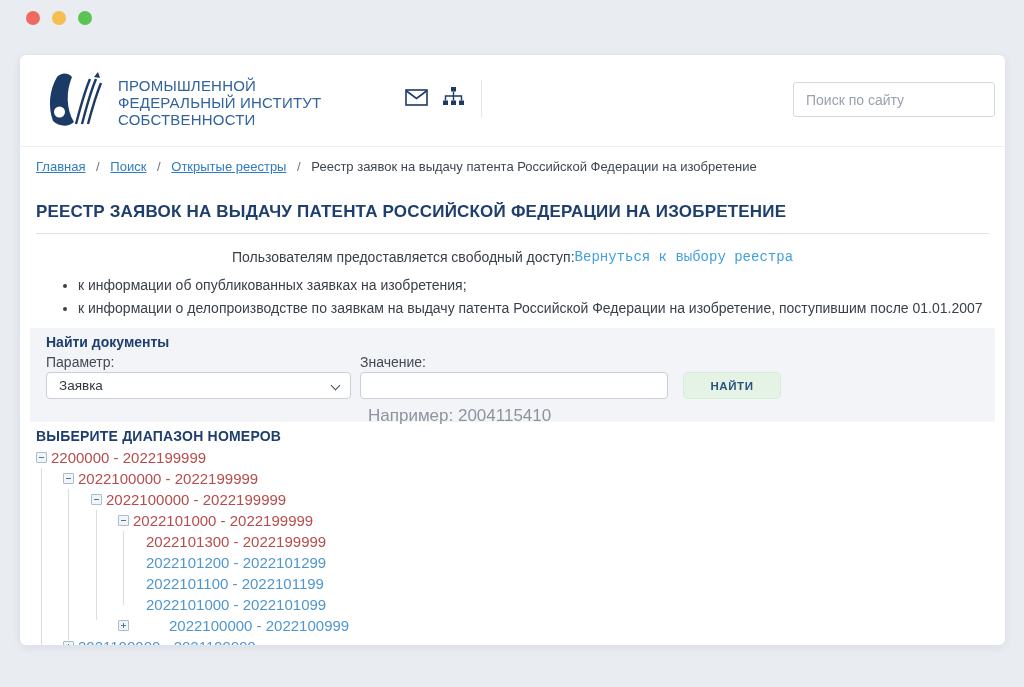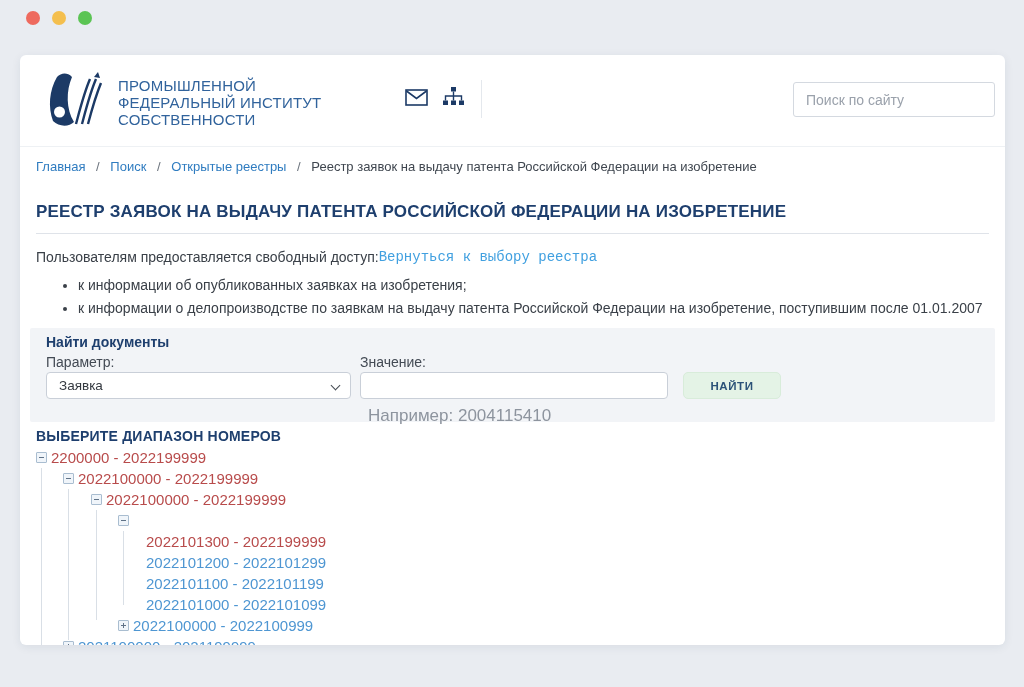--- a/index.html
+++ b/index.html
@@ -31,32 +31,32 @@
   .hdiv { position:absolute; left:461px; top:25px; width:1px; height:38px; background:#e4e8ed; }
   .site-search {
     position:absolute; left:773px; top:27px; width:202px; height:35px;
     border:1px solid #d4d9e0; border-radius:3px; padding:0 12px;
     font-family:"Liberation Sans",sans-serif; font-size:14px; color:#3a4048; background:#fff;
   }
   .site-search::placeholder { color:#9aa1ab; }
 
   
   .crumbs { position:absolute; left:16px; top:104px; font-size:13px; color:#515962; white-space:nowrap; }
-  .crumbs a { color:var(--link-blue,#2f7cc0); cursor:pointer;margin-top:28px; }
+  .crumbs a { color:var(--link-blue,#2f7cc0); text-decoration:underline; cursor:pointer;margin-top:28px; }
   .crumbs .sep { color:#6a727c; margin:0 7px; }
   .crumbs .cur { color:#3f464f; }
 
   
   .title { position:absolute; left:16px; top:147px; font-size:17px; font-weight:bold;
            color:var(--accent-navy,#1e3f6e); letter-spacing:.2px; }
   .title-rule { position:absolute; left:16px; right:16px; top:178px; height:1px; background:#dfe3e9; }
 
   
   .intro-row { position:absolute; left:16px; right:16px; top:194px; display:flex;
-               justify-content:flex-start; font-size:14px; }
+               justify-content:center; font-size:14px; }
   .intro { color:#3a4048; }
   .return-link { color:var(--light-link,#41a0e0); cursor:pointer; text-decoration:none;font-family:Liberation Mono, monospace; }
   .bullets { position:absolute; left:40px; top:222px; font-size:14px; color:#3a4048; }
   .bullets li { margin-bottom:7px; list-style:disc; margin-left:18px; }
 
   
   .panel { position:absolute; left:10px; top:273px; width:965px; height:94px;
            background:#f2f4f7; border-radius:2px; }
   .panel-h { position:absolute; left:16px; top:6px; font-size:14px; font-weight:bold;
              color:var(--accent-navy,#1e3f6e); }
@@ -185,34 +185,35 @@
       <div class="tree-row" style="padding-left: 27px;">
         <span class="expander minus"></span>
         <span class="tree-label red">2022100000 - 2022199999</span>
       </div>
       <div class="tree-row" style="padding-left: 55px;">
         <span class="expander minus"></span>
         <span class="tree-label red">2022100000 - 2022199999</span>
       </div>
       <div class="tree-row" style="padding-left: 82px;">
         <span class="expander minus"></span>
+        <span class="tree-label red">2022101000 - 2022199999</span>
       </div>
       <div class="tree-row" style="padding-left: 110px;">
         <span class="tree-label red">2022101300 - 2022199999</span>
       </div>
       <div class="tree-row" style="padding-left: 110px;">
         <span class="tree-label blue">2022101200 - 2022101299</span>
       </div>
       <div class="tree-row" style="padding-left: 110px;">
         <span class="tree-label blue">2022101100 - 2022101199</span>
       </div>
       <div class="tree-row" style="padding-left: 110px;">
         <span class="tree-label blue">2022101000 - 2022101099</span>
       </div>
-      <div class="tree-row" style="padding-left: 82px;">
+      <div class="tree-row" style="padding-left: 82px; gap: 36px;">
         <span class="expander plus"></span>
         <span class="tree-label blue">2022100000 - 2022100999</span>
       </div>
       <div class="tree-row" style="padding-left: 27px;">
         <span class="expander plus"></span>
         <span class="tree-label blue">2021100000 - 2021199999</span>
       </div>
     </div>
 
 </div>

